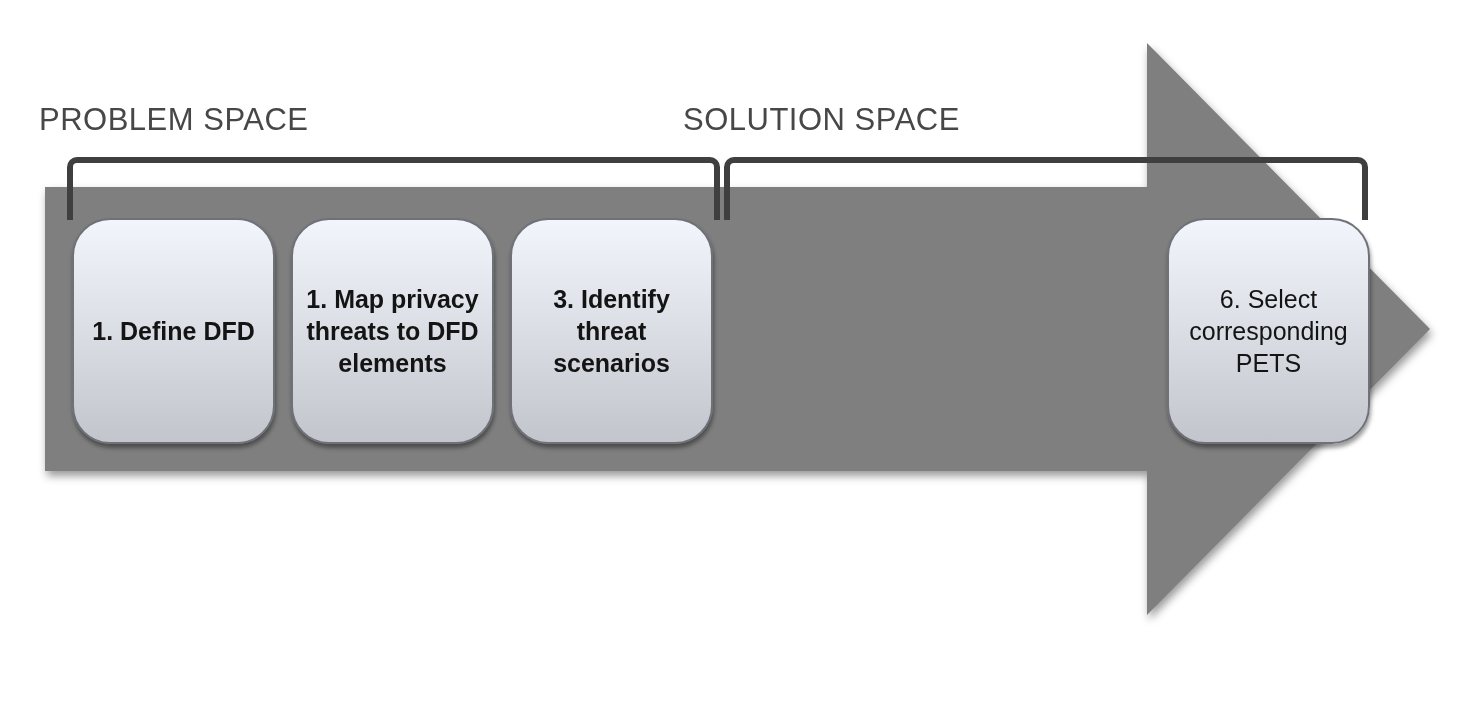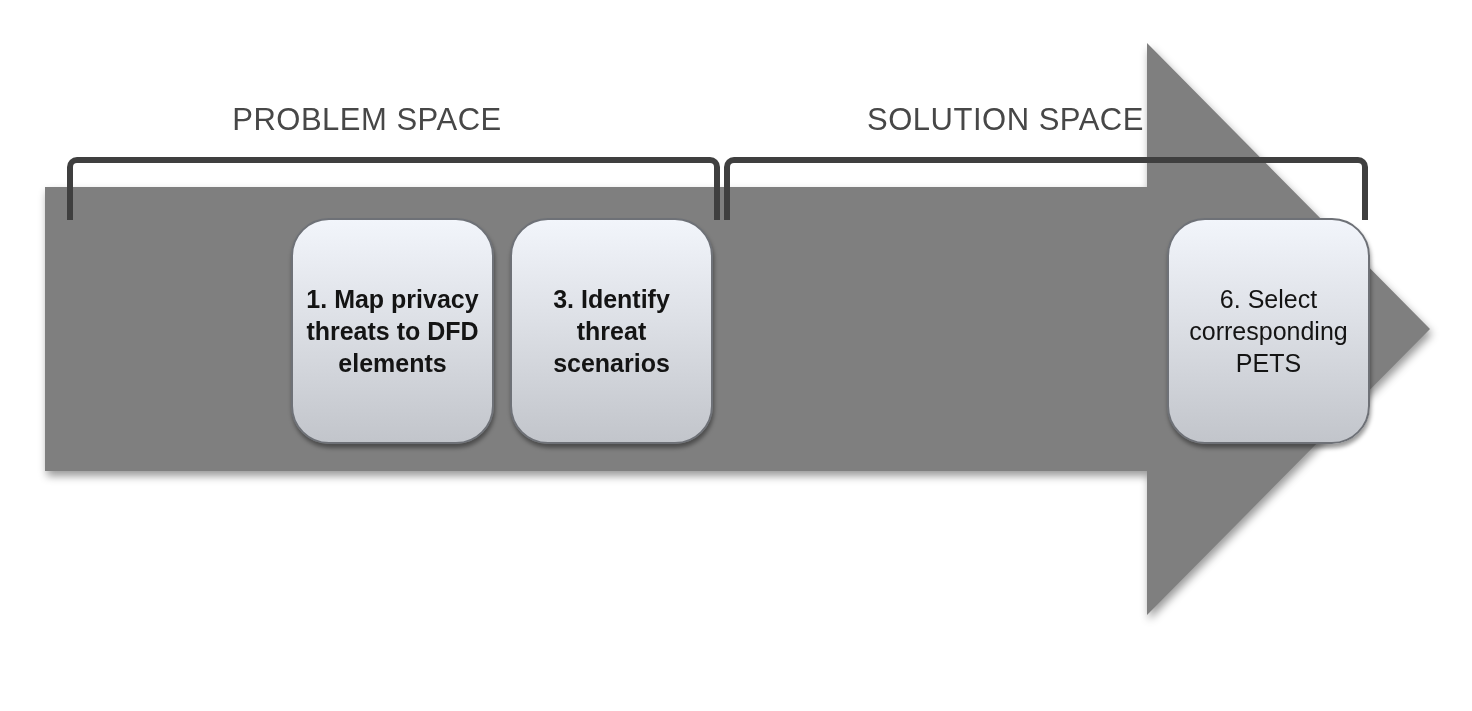--- a/index.html
+++ b/index.html
@@ -34,21 +34,21 @@
   .arrow-svg polygon {
     fill: var(--arrow);
     filter: drop-shadow(2px 5px 4px rgba(0,0,0,0.40));
   }
   .space-label {
     position: absolute;
     top: 102px;
     font-size: 31px;
     letter-spacing: 0.5px;
     color: var(--label-text);
-    text-align: center;
+    text-align: left;
     white-space: nowrap;
   }
   .space-label.problem { left: 67px;  width: 656px; transform: translateX(-28px); }
   .space-label.solution { left: 723px; width: 645px; transform: translateX(-40px); }
   .bracket {
     position: absolute;
     top: 157px;
     height: 63px;
     border: 6px solid var(--bracket);
     border-bottom: none;
@@ -90,20 +90,23 @@
   <svg class="arrow-svg" viewBox="0 0 1472 711" xmlns="http://www.w3.org/2000/svg" aria-hidden="true">
     <polygon points="45,187 1147,187 1147,43 1430,329 1147,615 1147,471 45,471"></polygon>
   </svg>
 
   <div class="space-label problem">PROBLEM SPACE</div>
   <div class="space-label solution">SOLUTION SPACE</div>
 
   <div class="bracket problem"></div>
   <div class="bracket solution"></div>
 
+  <div class="step-box bold s1">
+    <span>1. Define DFD</span>
+  </div>
   <div class="step-box bold s2">
     <span>1. Map privacy threats to DFD elements</span>
   </div>
   <div class="step-box bold s3">
     <span>3. Identify threat scenarios</span>
   </div>
   <div class="step-box s6">
     <span>6. Select corresponding PETS</span>
   </div>
 

